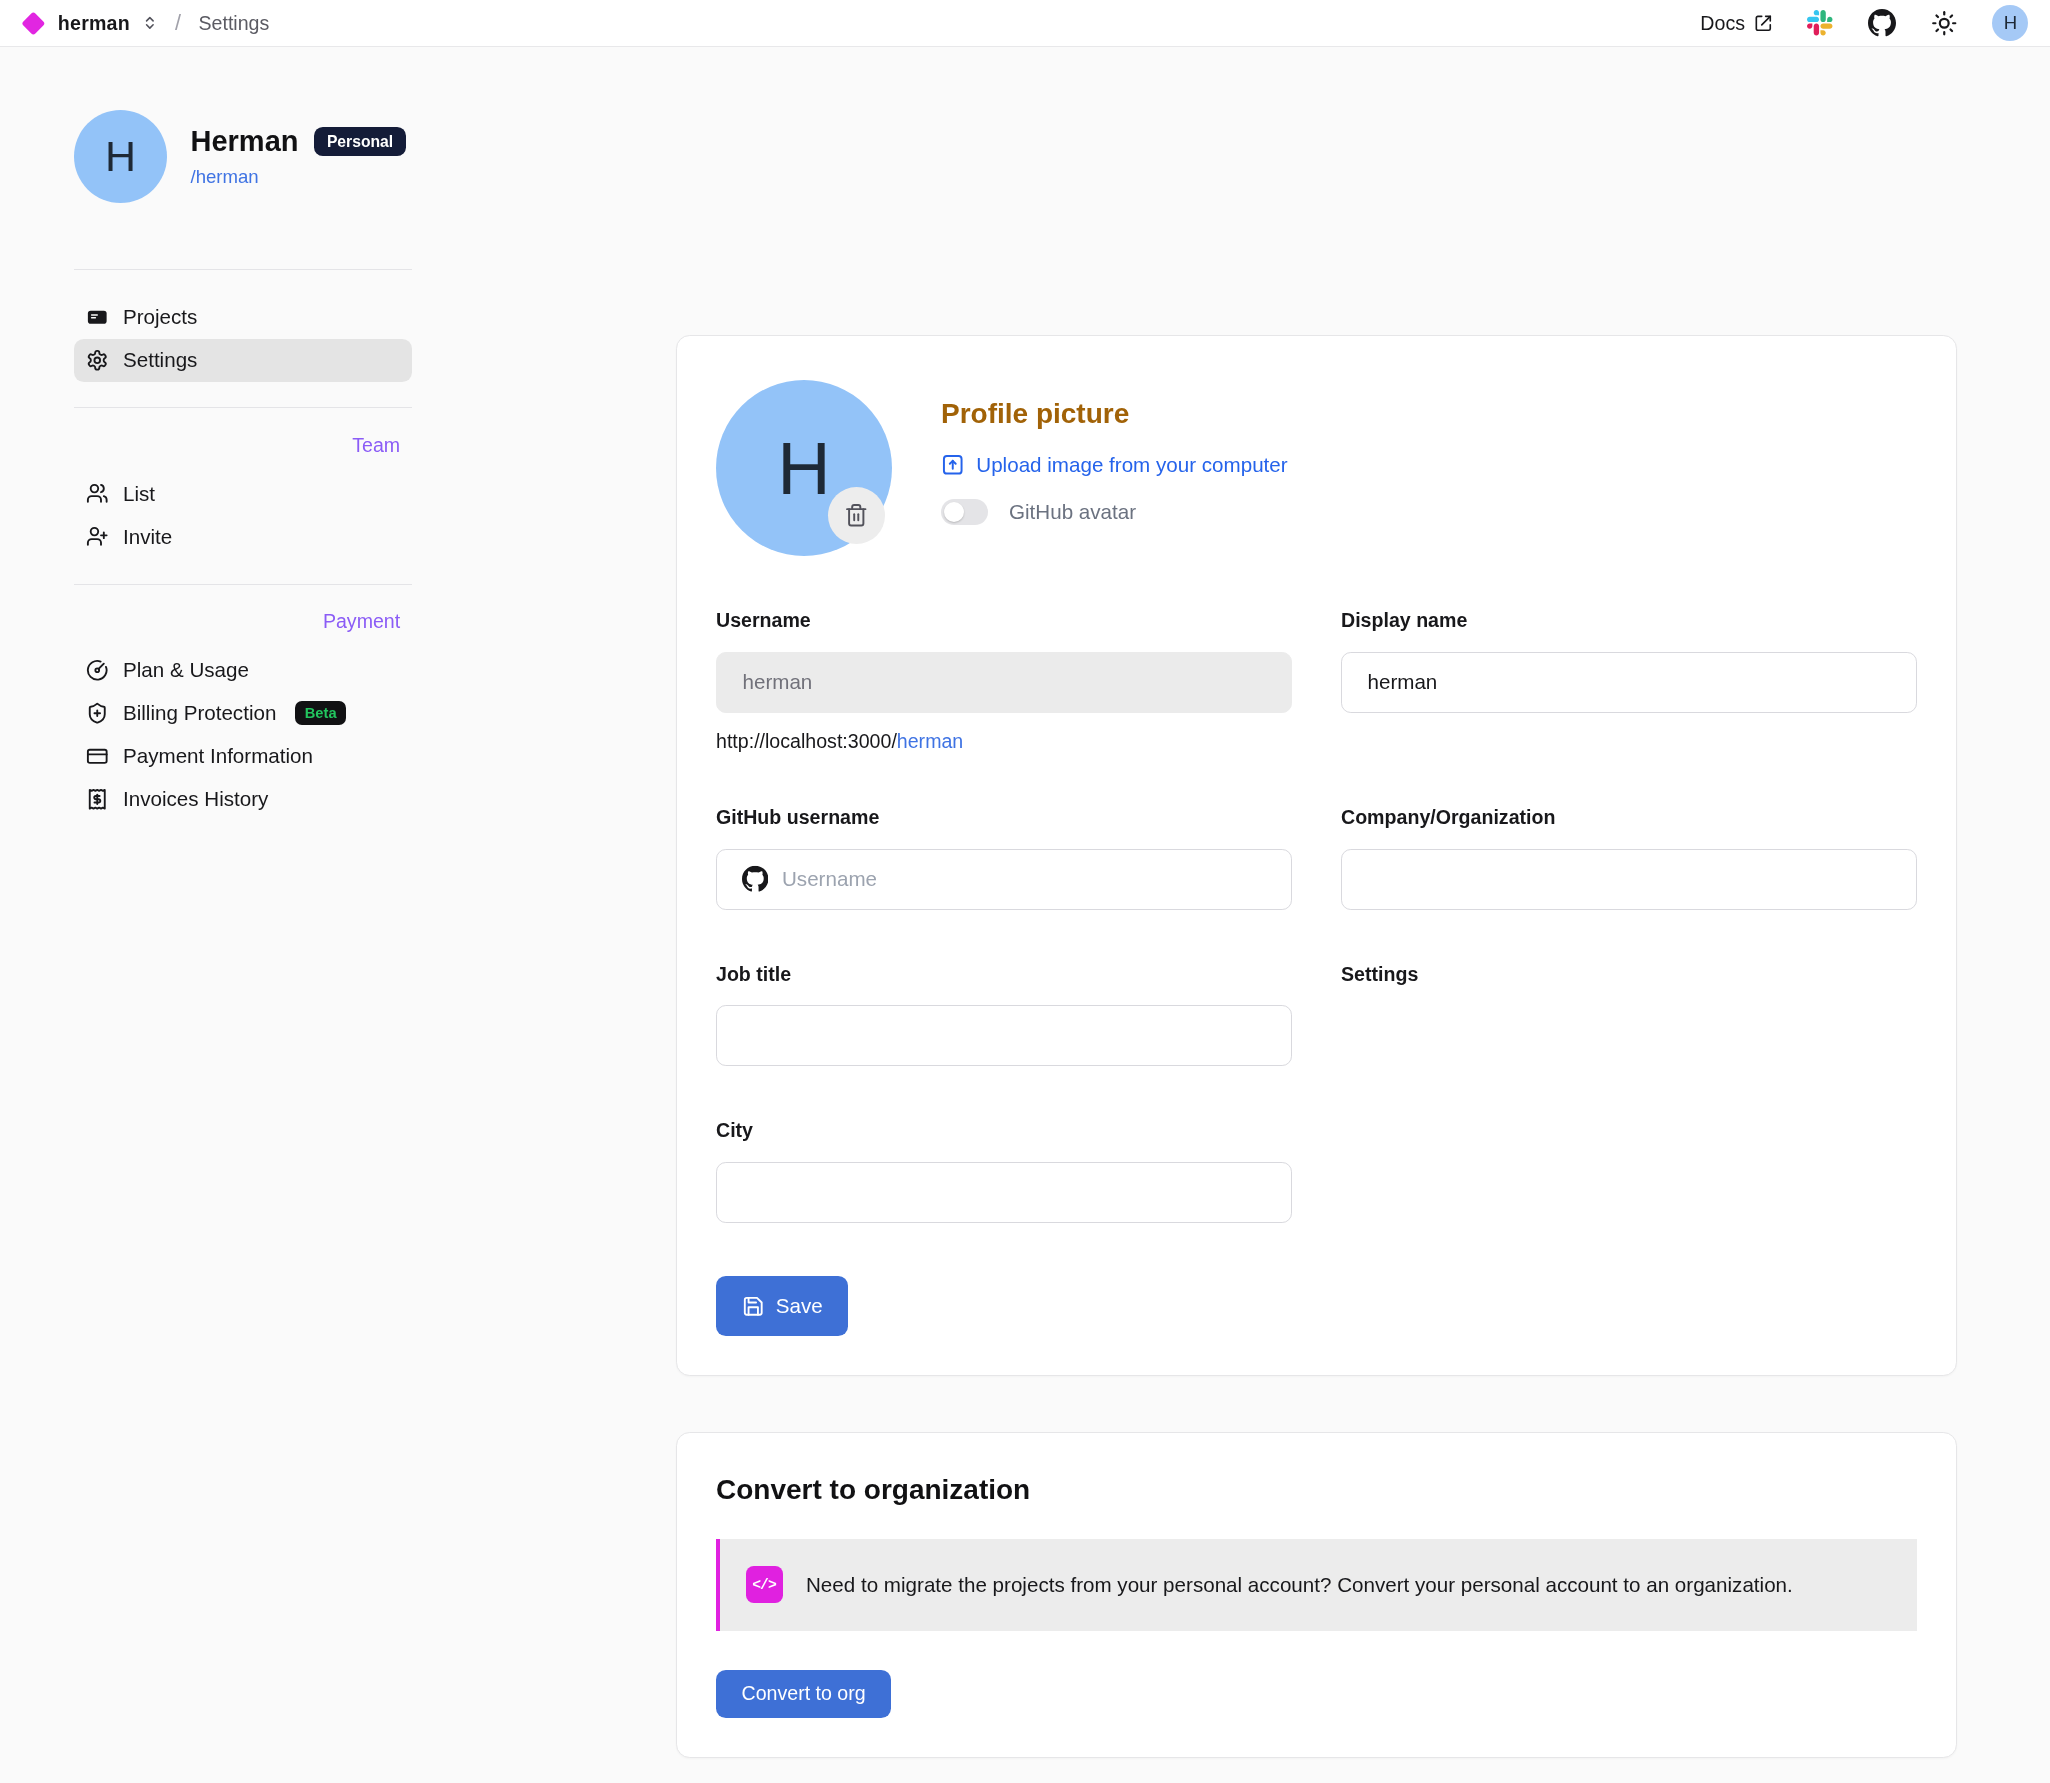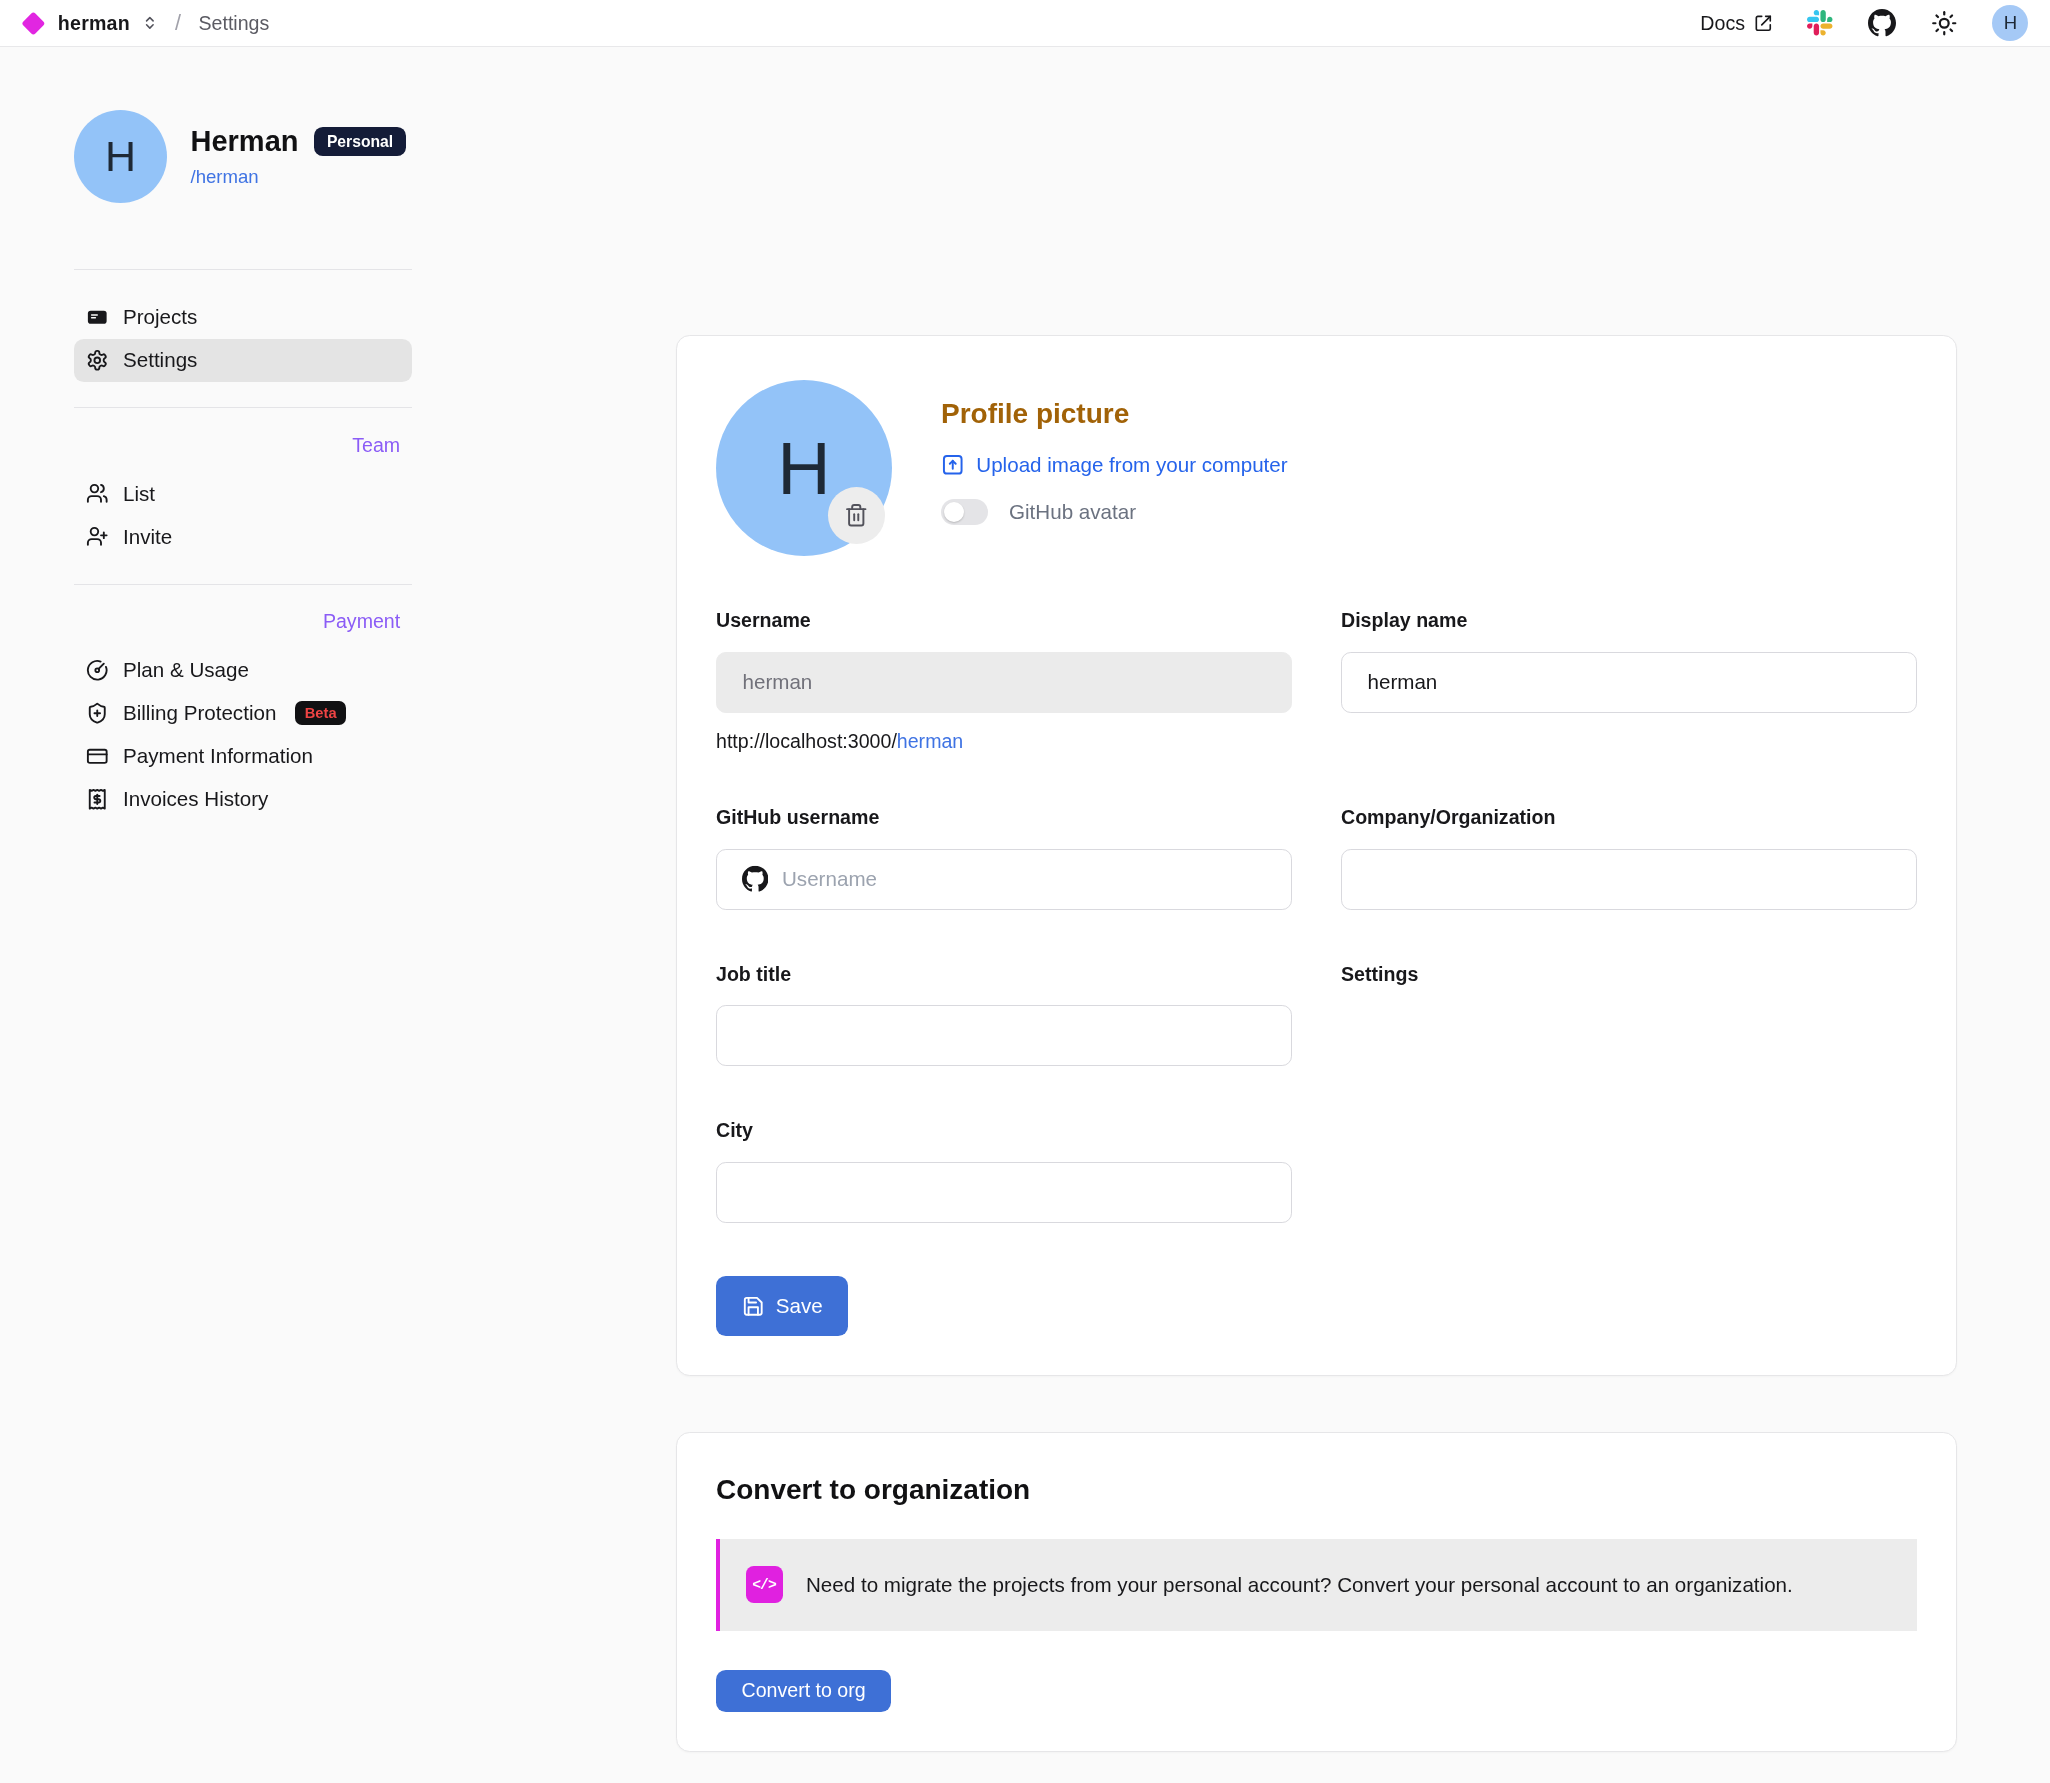--- a/index.html
+++ b/index.html
@@ -53,21 +53,21 @@
   .sb-divider { border-top:1px solid #e4e4e7; }
   .sb-group { padding:25.5px 0; }
   .sb-item {
     display:flex; align-items:center; gap:14.7px; height:43px;
     padding:0 11.8px; border-radius:9.8px; font-size:20.6px; color:#18181b; cursor:pointer;
   }
   .sb-item.active { background:#e4e4e4; }
   .sb-item .sb-icn { color:#18181b; flex:none; }
   .sb-title { font-size:19.6px; color:#8b5cf6; padding:0 11.8px; margin-bottom:15.7px; }
   .badge-beta {
-    background:#111113; color:#ef4444; font-size:14.7px; font-weight:700;
+    background:#111113; color:#22c55e; font-size:14.7px; font-weight:700;
     padding:3.9px 9.8px; border-radius:6.9px; margin-left:3.9px;
   }
 
   
   .main-col { flex:1; margin-left:264px; padding-top:66px; }
   .card {
     background:#ffffff; border:1px solid #e6e6e8; border-radius:13.7px;
     box-shadow:0 1px 2px rgba(0,0,0,.03);
   }
   .card.profile { padding:44px 39px 39px 39px; }
@@ -135,21 +135,21 @@
     padding:27.4px 25.5px; display:flex; align-items:center; gap:23.5px;
   }
   .code-chip {
     width:37px; height:37px; border-radius:7.8px; background:#e021e0; flex:none;
     display:flex; align-items:center; justify-content:center;
     color:#fff; font-family:"Liberation Mono","DejaVu Sans Mono",monospace;
     font-size:14.7px; font-weight:700; letter-spacing:-1px;
   }
   .cv-text { font-size:20.6px; color:#18181b; }
   .cv-btn-row { margin-top:39px; }
-  .btn-convert { height:42px; padding:0 25.5px; font-size:19.6px; }
+  .btn-convert { height:48px; padding:0 25.5px; font-size:19.6px; }
 </style>
 </head>
 <body>
 
 <header class="topbar">
   <div class="crumbs">
     <span class="logo-diamond"></span>
     <span class="ws-name">herman</span>
     <span class="selector-icn">
       <svg width="15.7" height="15.7" viewBox="0 0 24 24" fill="none" stroke="currentColor" stroke-width="2.4" stroke-linecap="round" stroke-linejoin="round">

